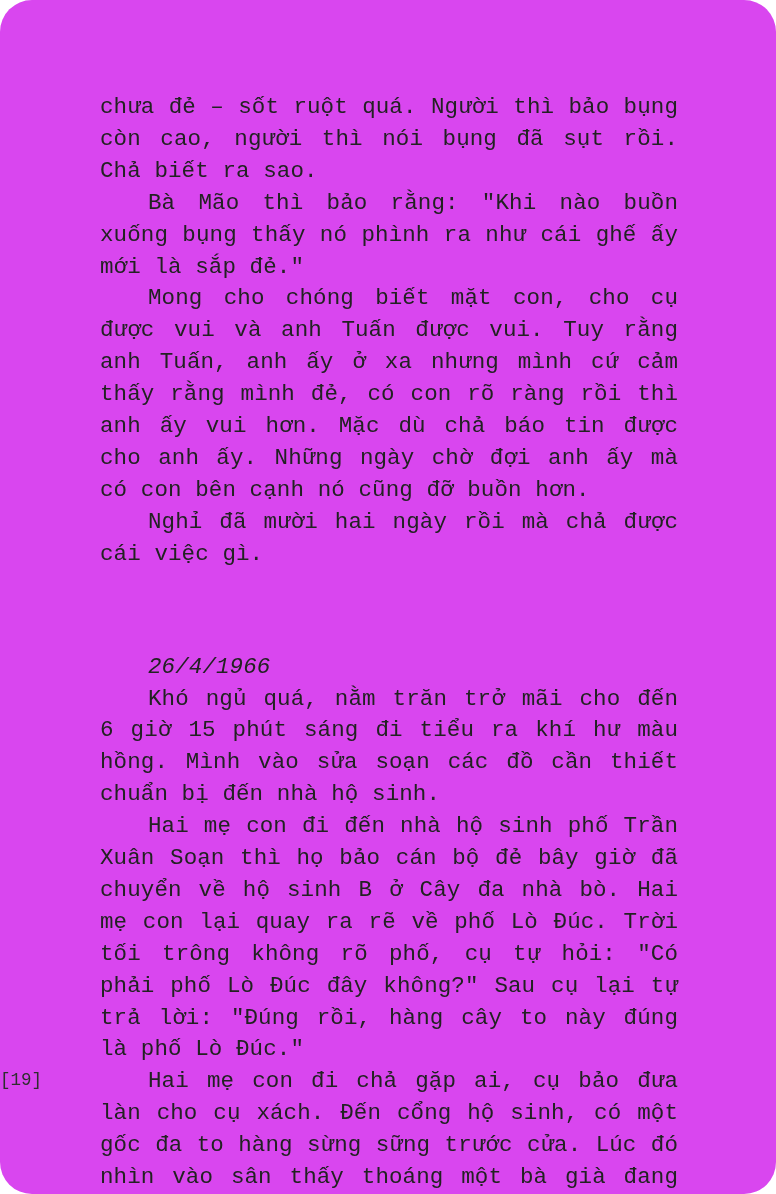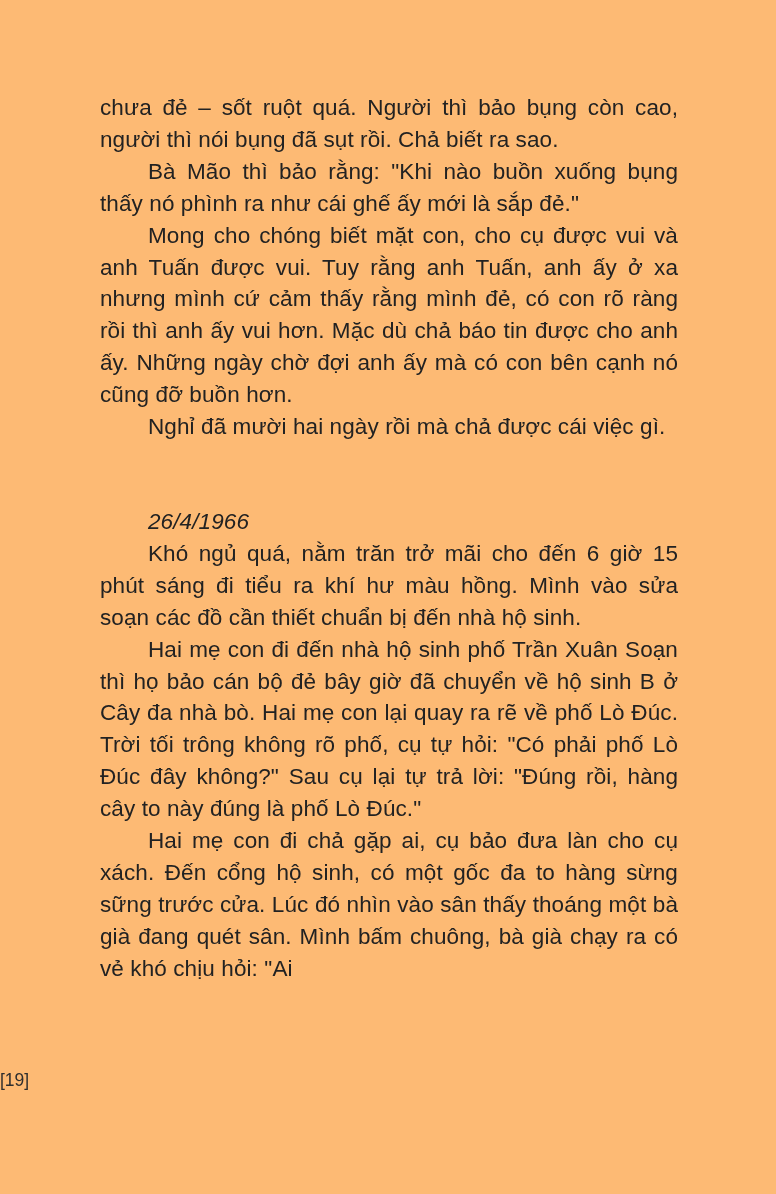--- a/index.html
+++ b/index.html
@@ -5,24 +5,25 @@
 <style>
   html, body {
     margin: 0;
     padding: 0;
     background: #ffffff;
   }
   .page {
     position: relative;
     width: 776px;
     height: 1194px;
-    background: #fdba74;
+    background: #d946ef;
     overflow: hidden;
-    font-family: Liberation Sans, sans-serif;
+    font-family: Liberation Mono, monospace;
     color: #222222;
+    border-radius: 32px;
   }
   .text-block {
     position: absolute;
     left: 100px;
     top: 92px;
     width: 578px;
     font-size: 22.5px;
     line-height: 31.9px;
     text-align: justify;
     letter-spacing: 0.1px;
@@ -30,21 +31,21 @@
   .text-block p {
     margin: 0;
     padding: 0;
     text-indent: 48px;
   }
   .text-block p.no-indent {
     text-indent: 0;
   }
   .text-block p.date-line {
     font-style: italic;
-    margin-top: 63px;
+    margin-top: 81px;
   }
   .page-footer {
     position: absolute;
     left: 0;
     top: 1068px;
     width: 776px;
     text-align: left;
     font-size: 17.5px;
     line-height: 24px;
     color: #2e2e2e;

